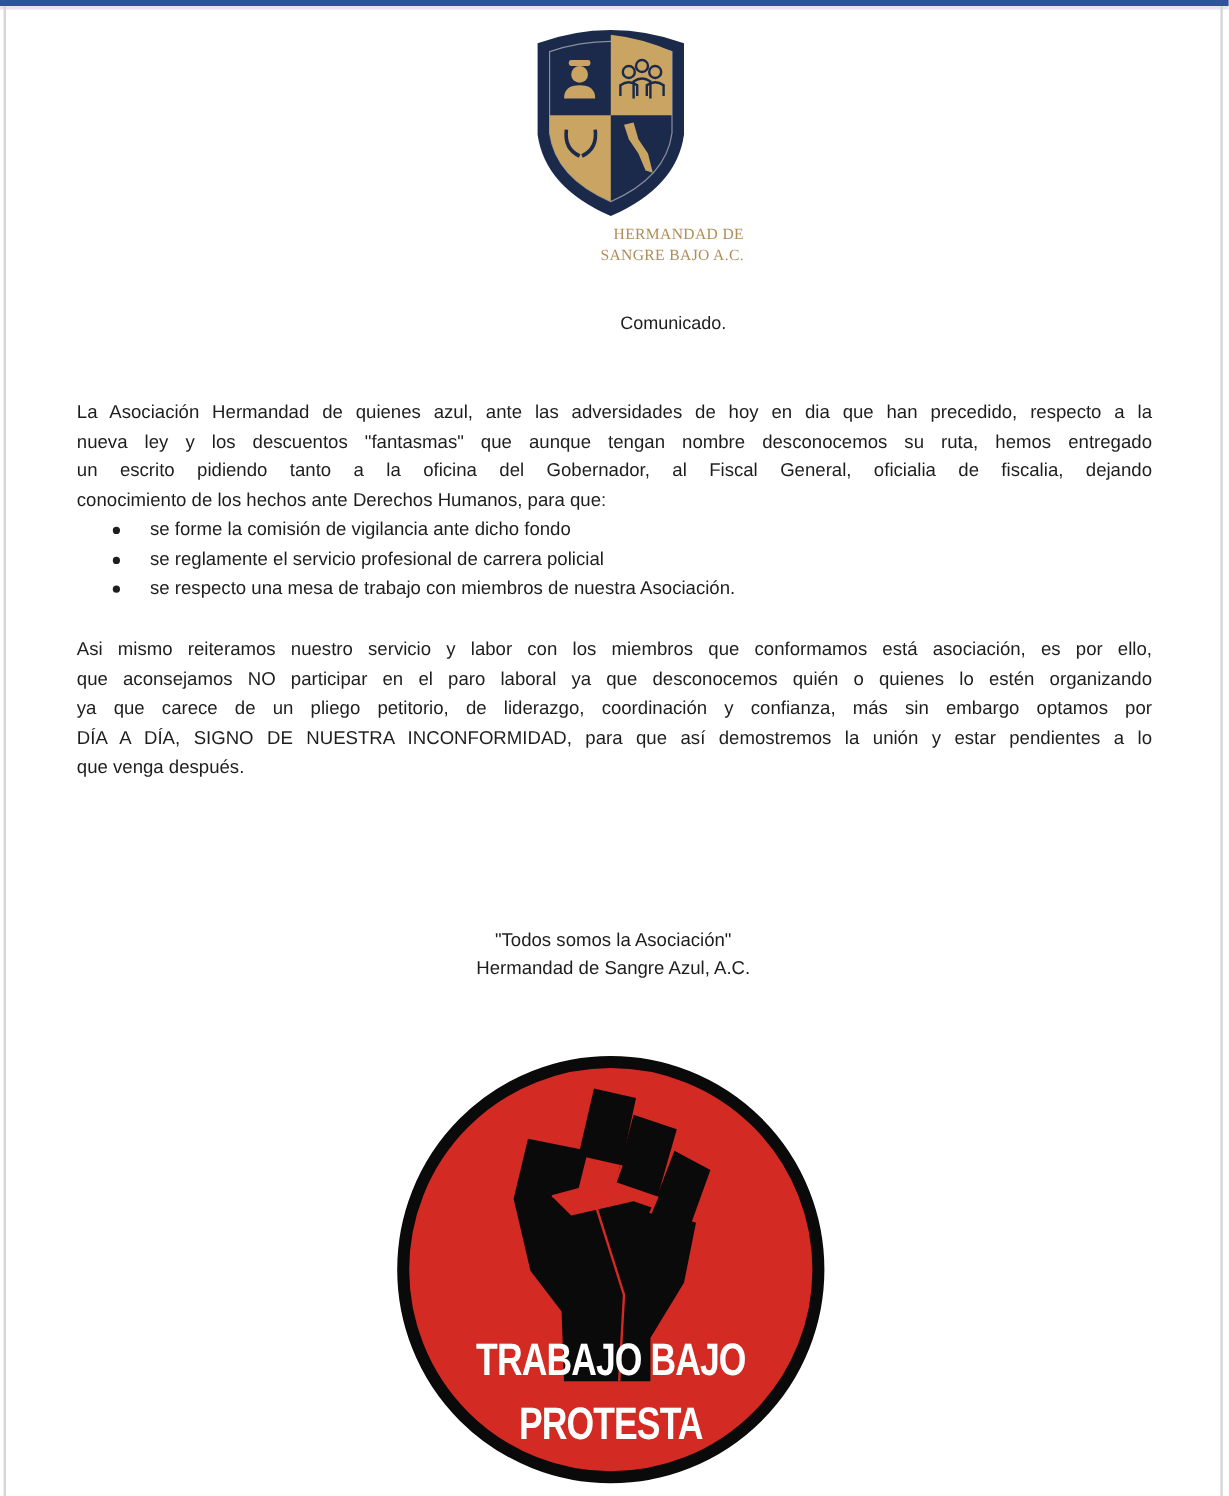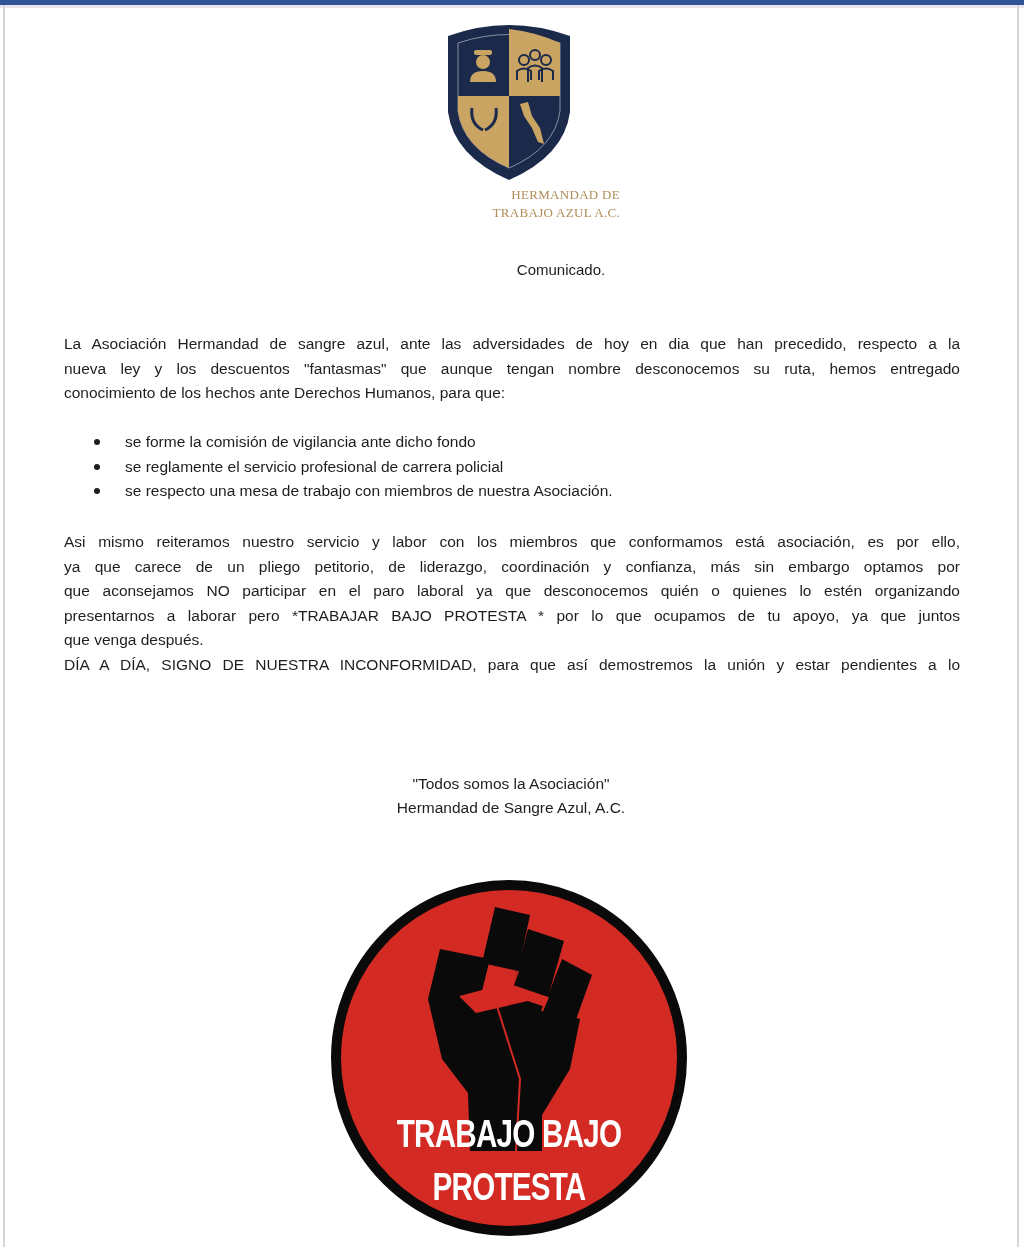--- a/index.html
+++ b/index.html
@@ -92,53 +92,53 @@
   <g fill="none" stroke="#1b2a4a" stroke-width="3">
     <path d="M28 92 Q26 108 39 114"></path>
     <path d="M52 92 Q54 108 41 114"></path>
   </g>
 
   <path d="M76 88 L84 86 L88 100 L96 112 L100 128 L94 126 L88 112 L80 100 Z" fill="#c9a463"></path>
 </svg>
 
 <div class="org-name">
   <div>HERMANDAD DE</div>
-  <div>TRABAJO AZUL A.C.</div>
+  <div>SANGRE BAJO A.C.</div>
 </div>
 
 <div class="doc-title">Comunicado.</div>
 
 <div class="para p1">
-  <span class="line">La Asociación Hermandad de sangre azul, ante las adversidades de hoy en dia que han precedido, respecto a la</span>
+  <span class="line">La Asociación Hermandad de quienes azul, ante las adversidades de hoy en dia que han precedido, respecto a la</span>
   <span class="line">nueva ley y los descuentos "fantasmas" que aunque tengan nombre desconocemos su ruta, hemos entregado</span>
+  <span class="line">un escrito pidiendo tanto a la oficina del Gobernador, al Fiscal General, oficialia de fiscalia, dejando</span>
   <span class="line last">conocimiento de los hechos ante Derechos Humanos, para que:</span>
 </div>
 
 <div class="bullets">
   <div class="bullet-item">
     <span class="bullet-dot"></span>
     <span>se forme la comisión de vigilancia ante dicho fondo</span>
   </div>
   <div class="bullet-item">
     <span class="bullet-dot"></span>
     <span>se reglamente el servicio profesional de carrera policial</span>
   </div>
   <div class="bullet-item">
     <span class="bullet-dot"></span>
     <span>se respecto una mesa de trabajo con miembros de nuestra Asociación.</span>
   </div>
 </div>
 
 <div class="para p2">
   <span class="line">Asi mismo reiteramos nuestro servicio y labor con los miembros que conformamos está asociación, es por ello,</span>
+  <span class="line">que  aconsejamos NO participar en el paro laboral ya que desconocemos quién o quienes lo estén organizando</span>
   <span class="line">ya que carece de un pliego petitorio, de liderazgo, coordinación y confianza, más sin embargo optamos por</span>
-  <span class="line">que  aconsejamos NO participar en el paro laboral ya que desconocemos quién o quienes lo estén organizando</span>
-  <span class="line">presentarnos a laborar pero  *TRABAJAR BAJO PROTESTA * por lo que ocupamos de tu apoyo, ya que juntos</span>
+  <span class="line">DÍA A DÍA, SIGNO DE NUESTRA INCONFORMIDAD, para que así demostremos la unión y estar pendientes a lo</span>
   <span class="line last">que venga después.</span>
-  <span class="line">DÍA A DÍA, SIGNO DE NUESTRA INCONFORMIDAD, para que así demostremos la unión y estar pendientes a lo</span>
 </div>
 
 <div class="motto">
   <div>"Todos somos la Asociación"</div>
   <div>Hermandad de Sangre Azul, A.C.</div>
 </div>
 
 <svg class="badge" viewBox="0 0 358 358">
   <circle cx="179" cy="179" r="173" fill="#d32a23" stroke="#0a0a0a" stroke-width="10"></circle>
   <g fill="#0a0a0a">

